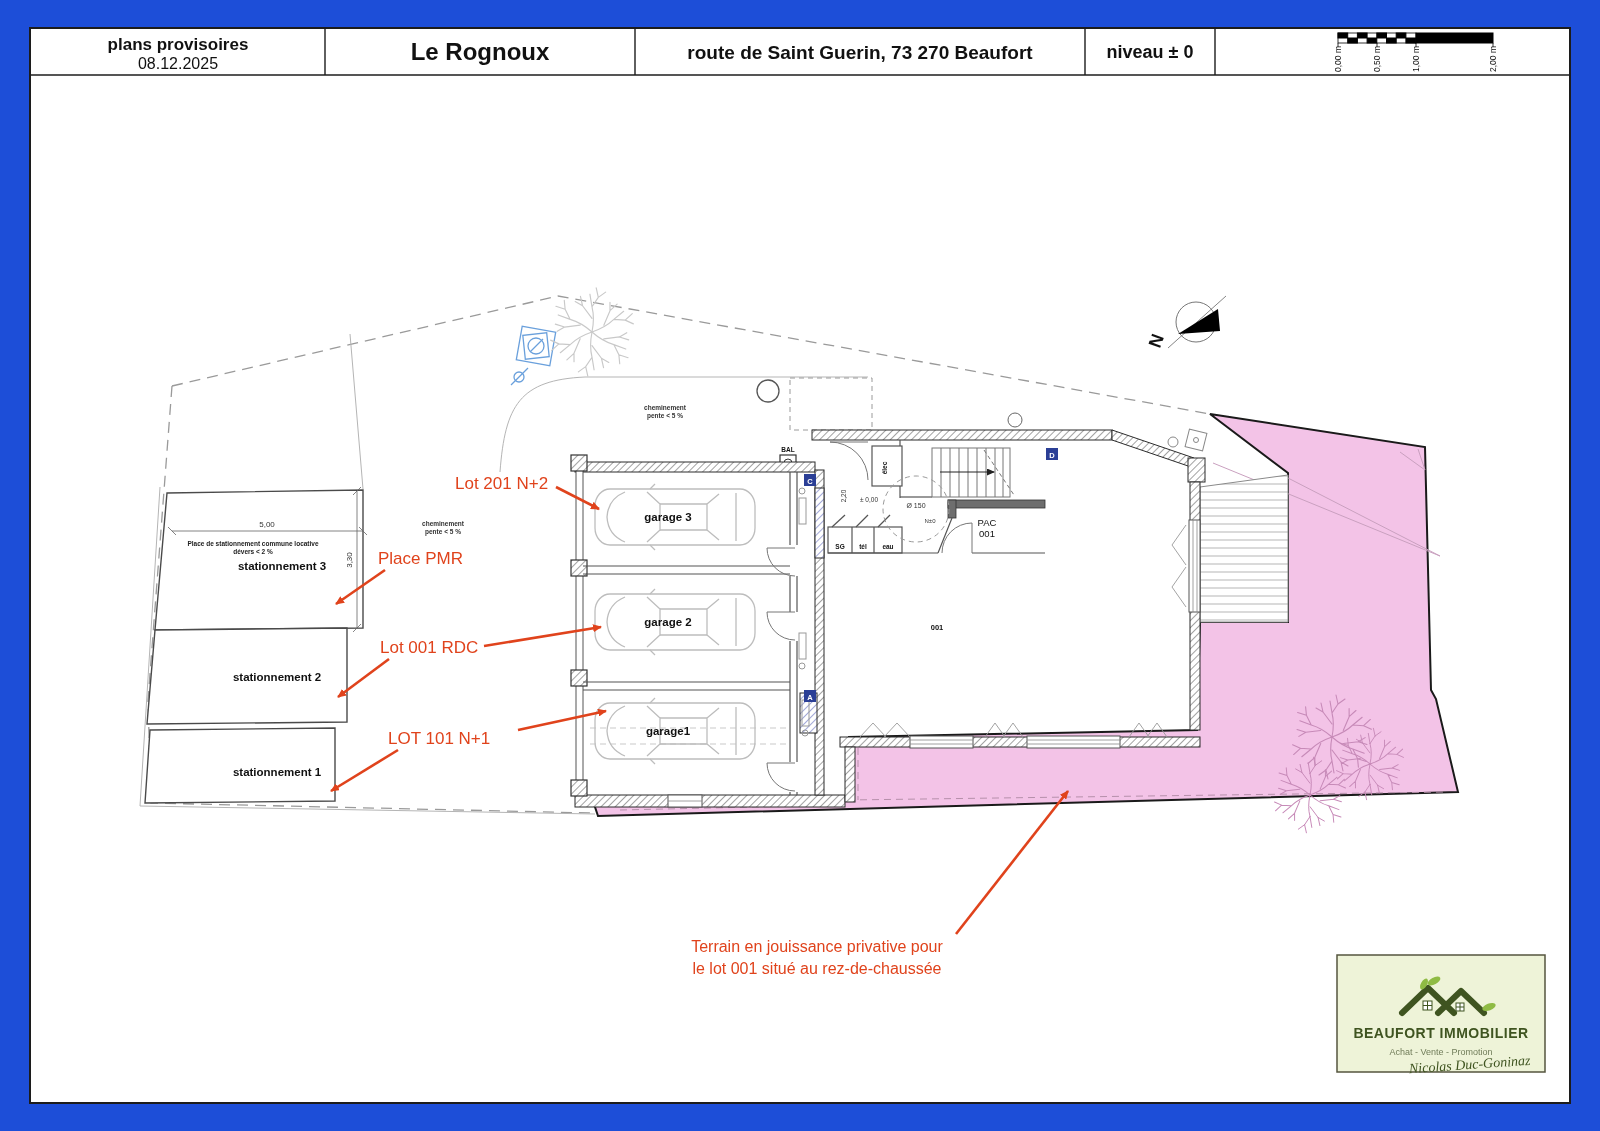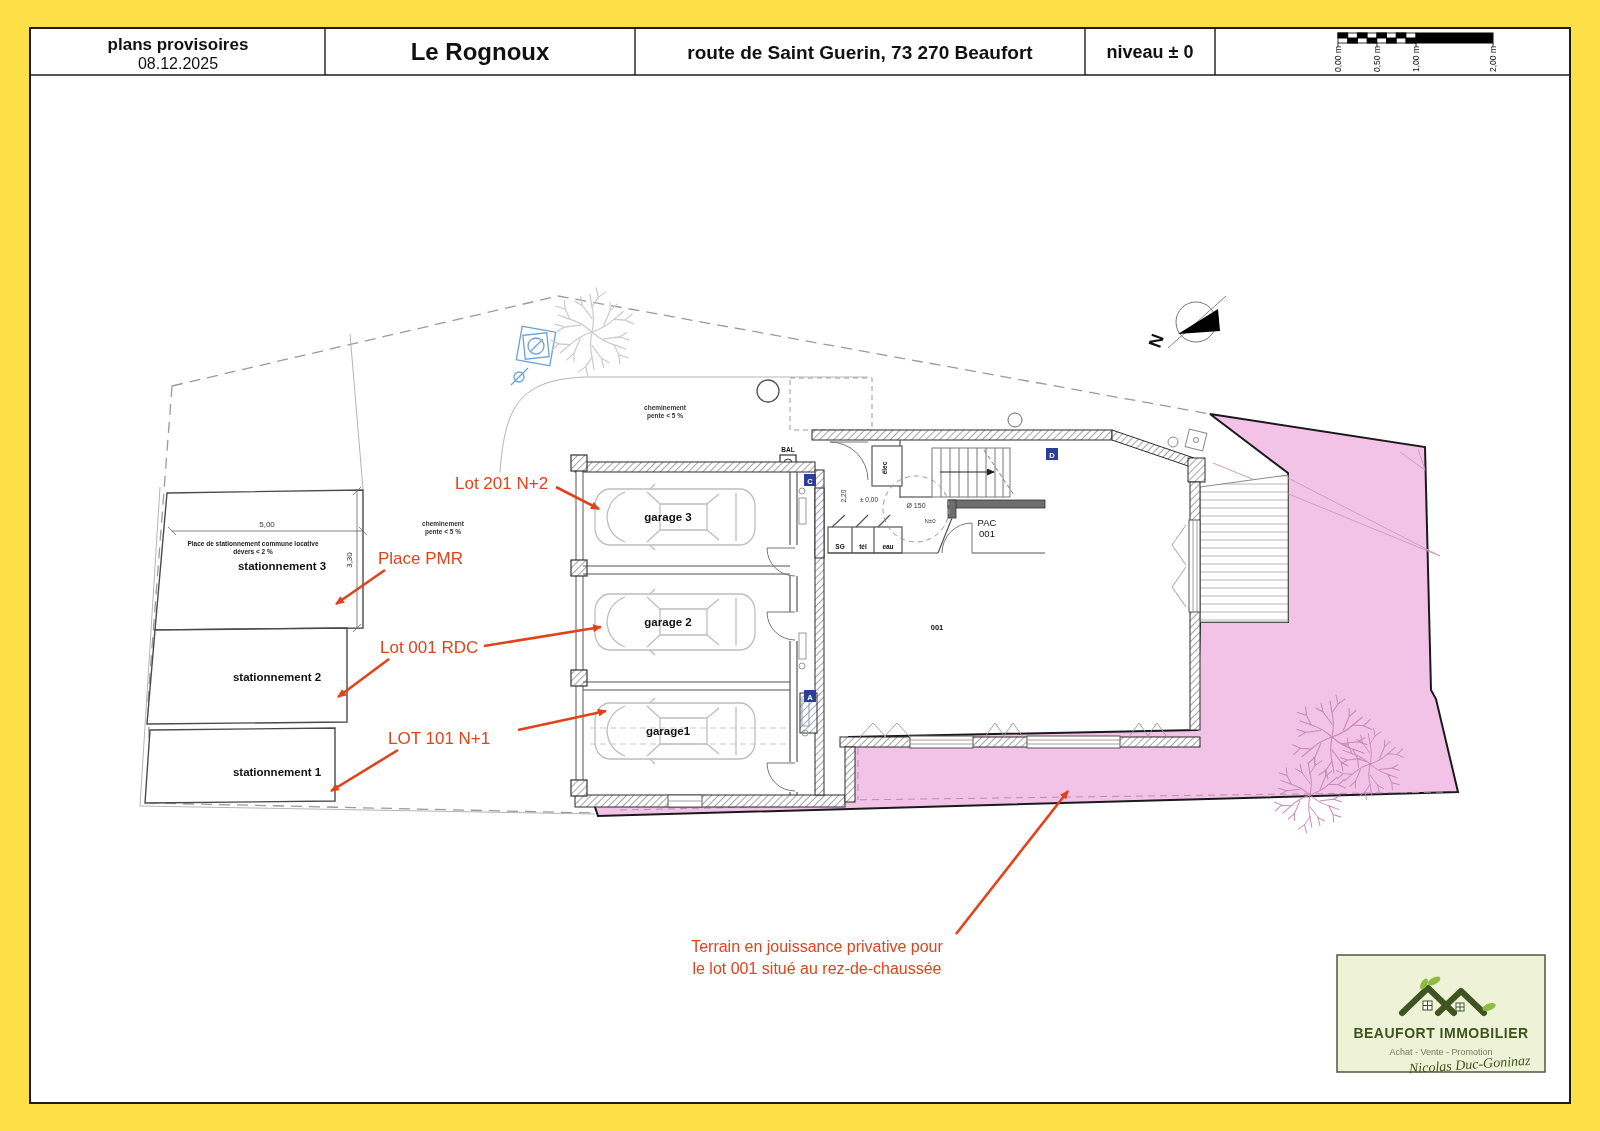--- a/index.html
+++ b/index.html
@@ -1,16 +1,16 @@
 <!DOCTYPE html>
 <html style="--terrain-pink: #f3c3e7; --annotation-red: #e0431c; --section-blue: #2b3f96; --drain-blue: #6aa0dc; --logo-bg: #eef3d8; --logo-green: #3f5420; --leaf-green: #8fbb44;"><head>
 <meta charset="utf-8">
 <style>
   html,body{margin:0;padding:0;background:#fff;}
-  .page{position:relative;width:1600px;height:1131px;background:#fde047;overflow:hidden;
+  .page{position:relative;width:1600px;height:1131px;background:#1d4ed8;overflow:hidden;
         font-family:"Liberation Sans",sans-serif;}
   svg text{font-family:"Liberation Sans",sans-serif;}
   .f-red{fill:var(--annotation-red);}
   .s-red{stroke:var(--annotation-red);}
   .f-pink{fill:var(--terrain-pink);}
   .f-blue{fill:var(--section-blue);}
   .s-drain{stroke:var(--drain-blue);}
   .f-logo-bg{fill:var(--logo-bg);}
   .f-logo-green{fill:var(--logo-green);}
   .s-logo-green{stroke:var(--logo-green);}

